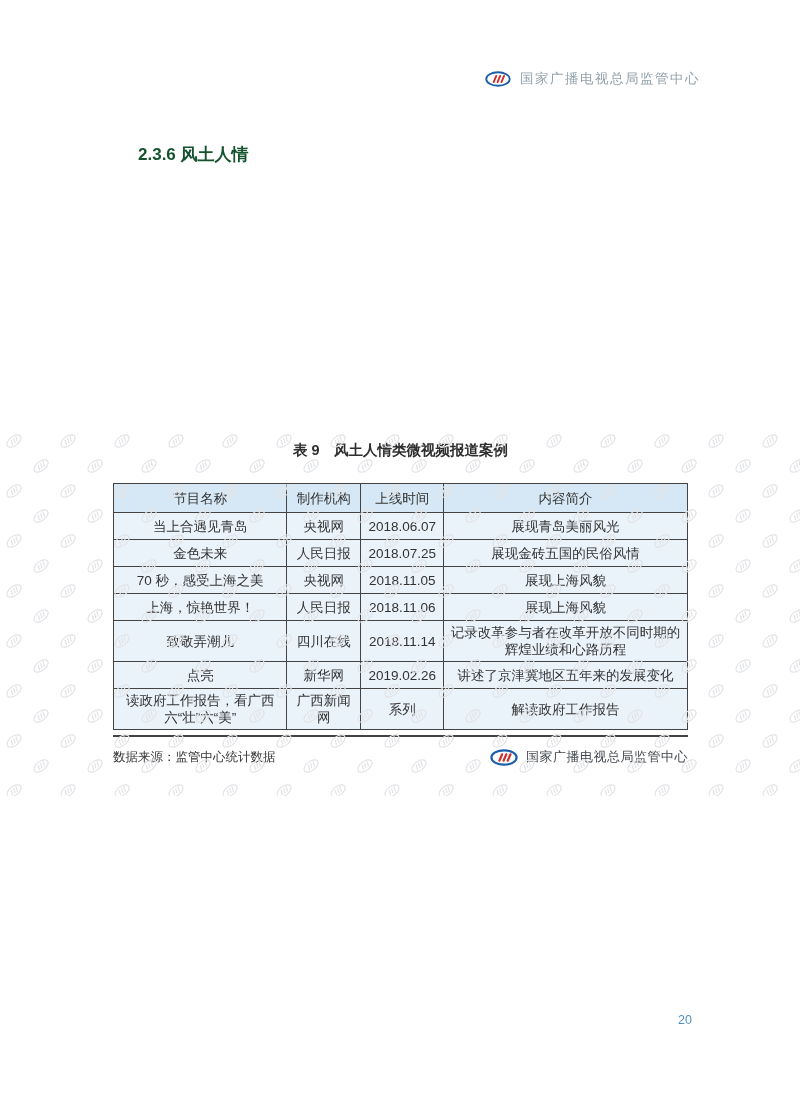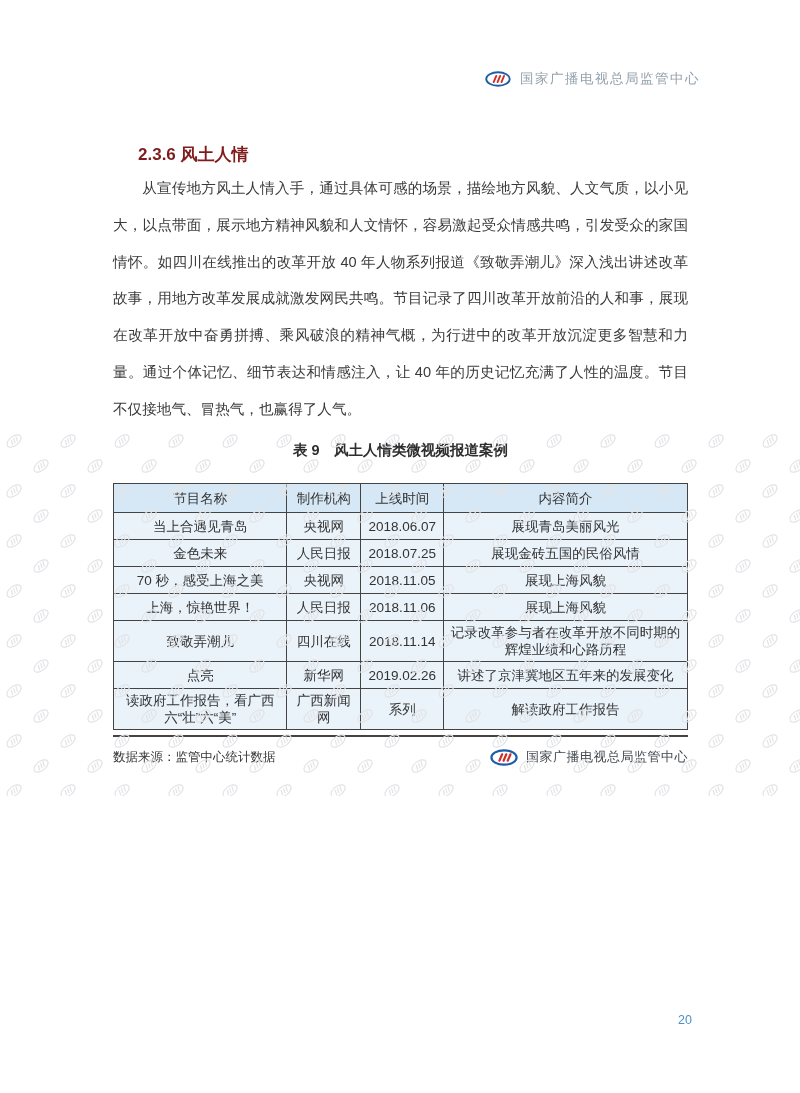--- a/index.html
+++ b/index.html
@@ -22,21 +22,21 @@
     z-index:2;
   }
   .top-header .org{
     font-size:13.5px;color:var(--header-gray,#94a2ac);
     letter-spacing:1.5px;
   }
   .logo-svg{display:block;}
   
   .heading{
     position:absolute;left:138px;top:143px;margin:0;
-    font-size:17px;font-weight:bold;color:#7f1d1d;
+    font-size:17px;font-weight:bold;color:#14532d;
     z-index:2;
   }
   
   .body-par{
     position:absolute;left:113px;top:170px;width:575px;margin:0;
     font-size:14.6px;line-height:36.8px;color:#3a3a3a;
     text-align:justify;text-indent:2em;
     z-index:2;
   }
   
@@ -117,21 +117,20 @@
         <line x1="12" y1="15.2" x2="15.6" y2="6.8"></line>
         <line x1="17.4" y1="15.2" x2="21" y2="6.8"></line>
         <line x1="22.8" y1="15.2" x2="26.4" y2="6.8"></line>
       </g>
     </svg>
     <span class="org">国家广播电视总局监管中心</span>
   </div>
 
   <h2 class="heading">2.3.6 风土人情</h2>
 
-  <p class="body-par">从宣传地方风土人情入手，通过具体可感的场景，描绘地方风貌、人文气质，以小见大，以点带面，展示地方精神风貌和人文情怀，容易激起受众情感共鸣，引发受众的家国情怀。如四川在线推出的改革开放 40 年人物系列报道《致敬弄潮儿》深入浅出讲述改革故事，用地方改革发展成就激发网民共鸣。节目记录了四川改革开放前沿的人和事，展现在改革开放中奋勇拼搏、乘风破浪的精神气概，为行进中的改革开放沉淀更多智慧和力量。通过个体记忆、细节表达和情感注入，让 40 年的历史记忆充满了人性的温度。节目不仅接地气、冒热气，也赢得了人气。</p>
 
   <div class="caption">表 9　风土人情类微视频报道案例</div>
 
   <table class="report">
     <colgroup>
       <col style="width:30.2%">
       <col style="width:12.9%">
       <col style="width:14.4%">
       <col style="width:42.5%">
     </colgroup>

